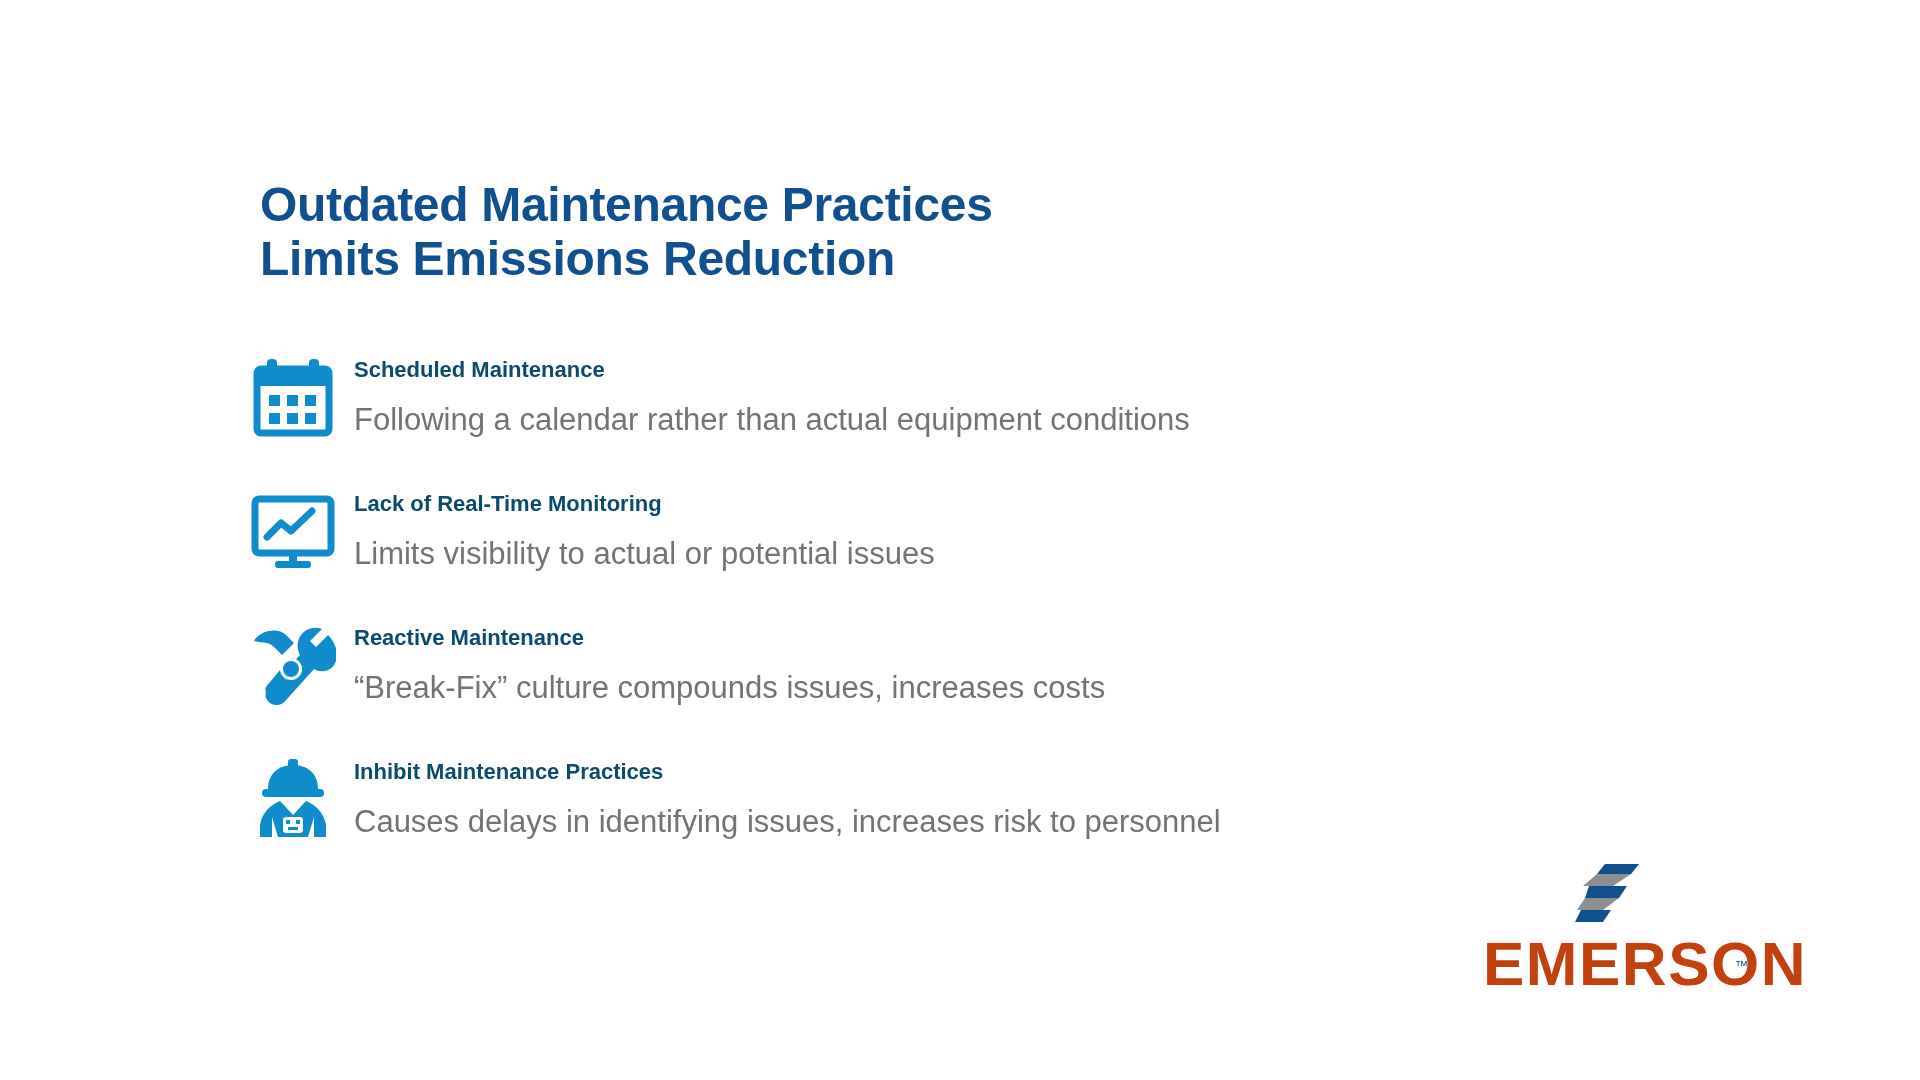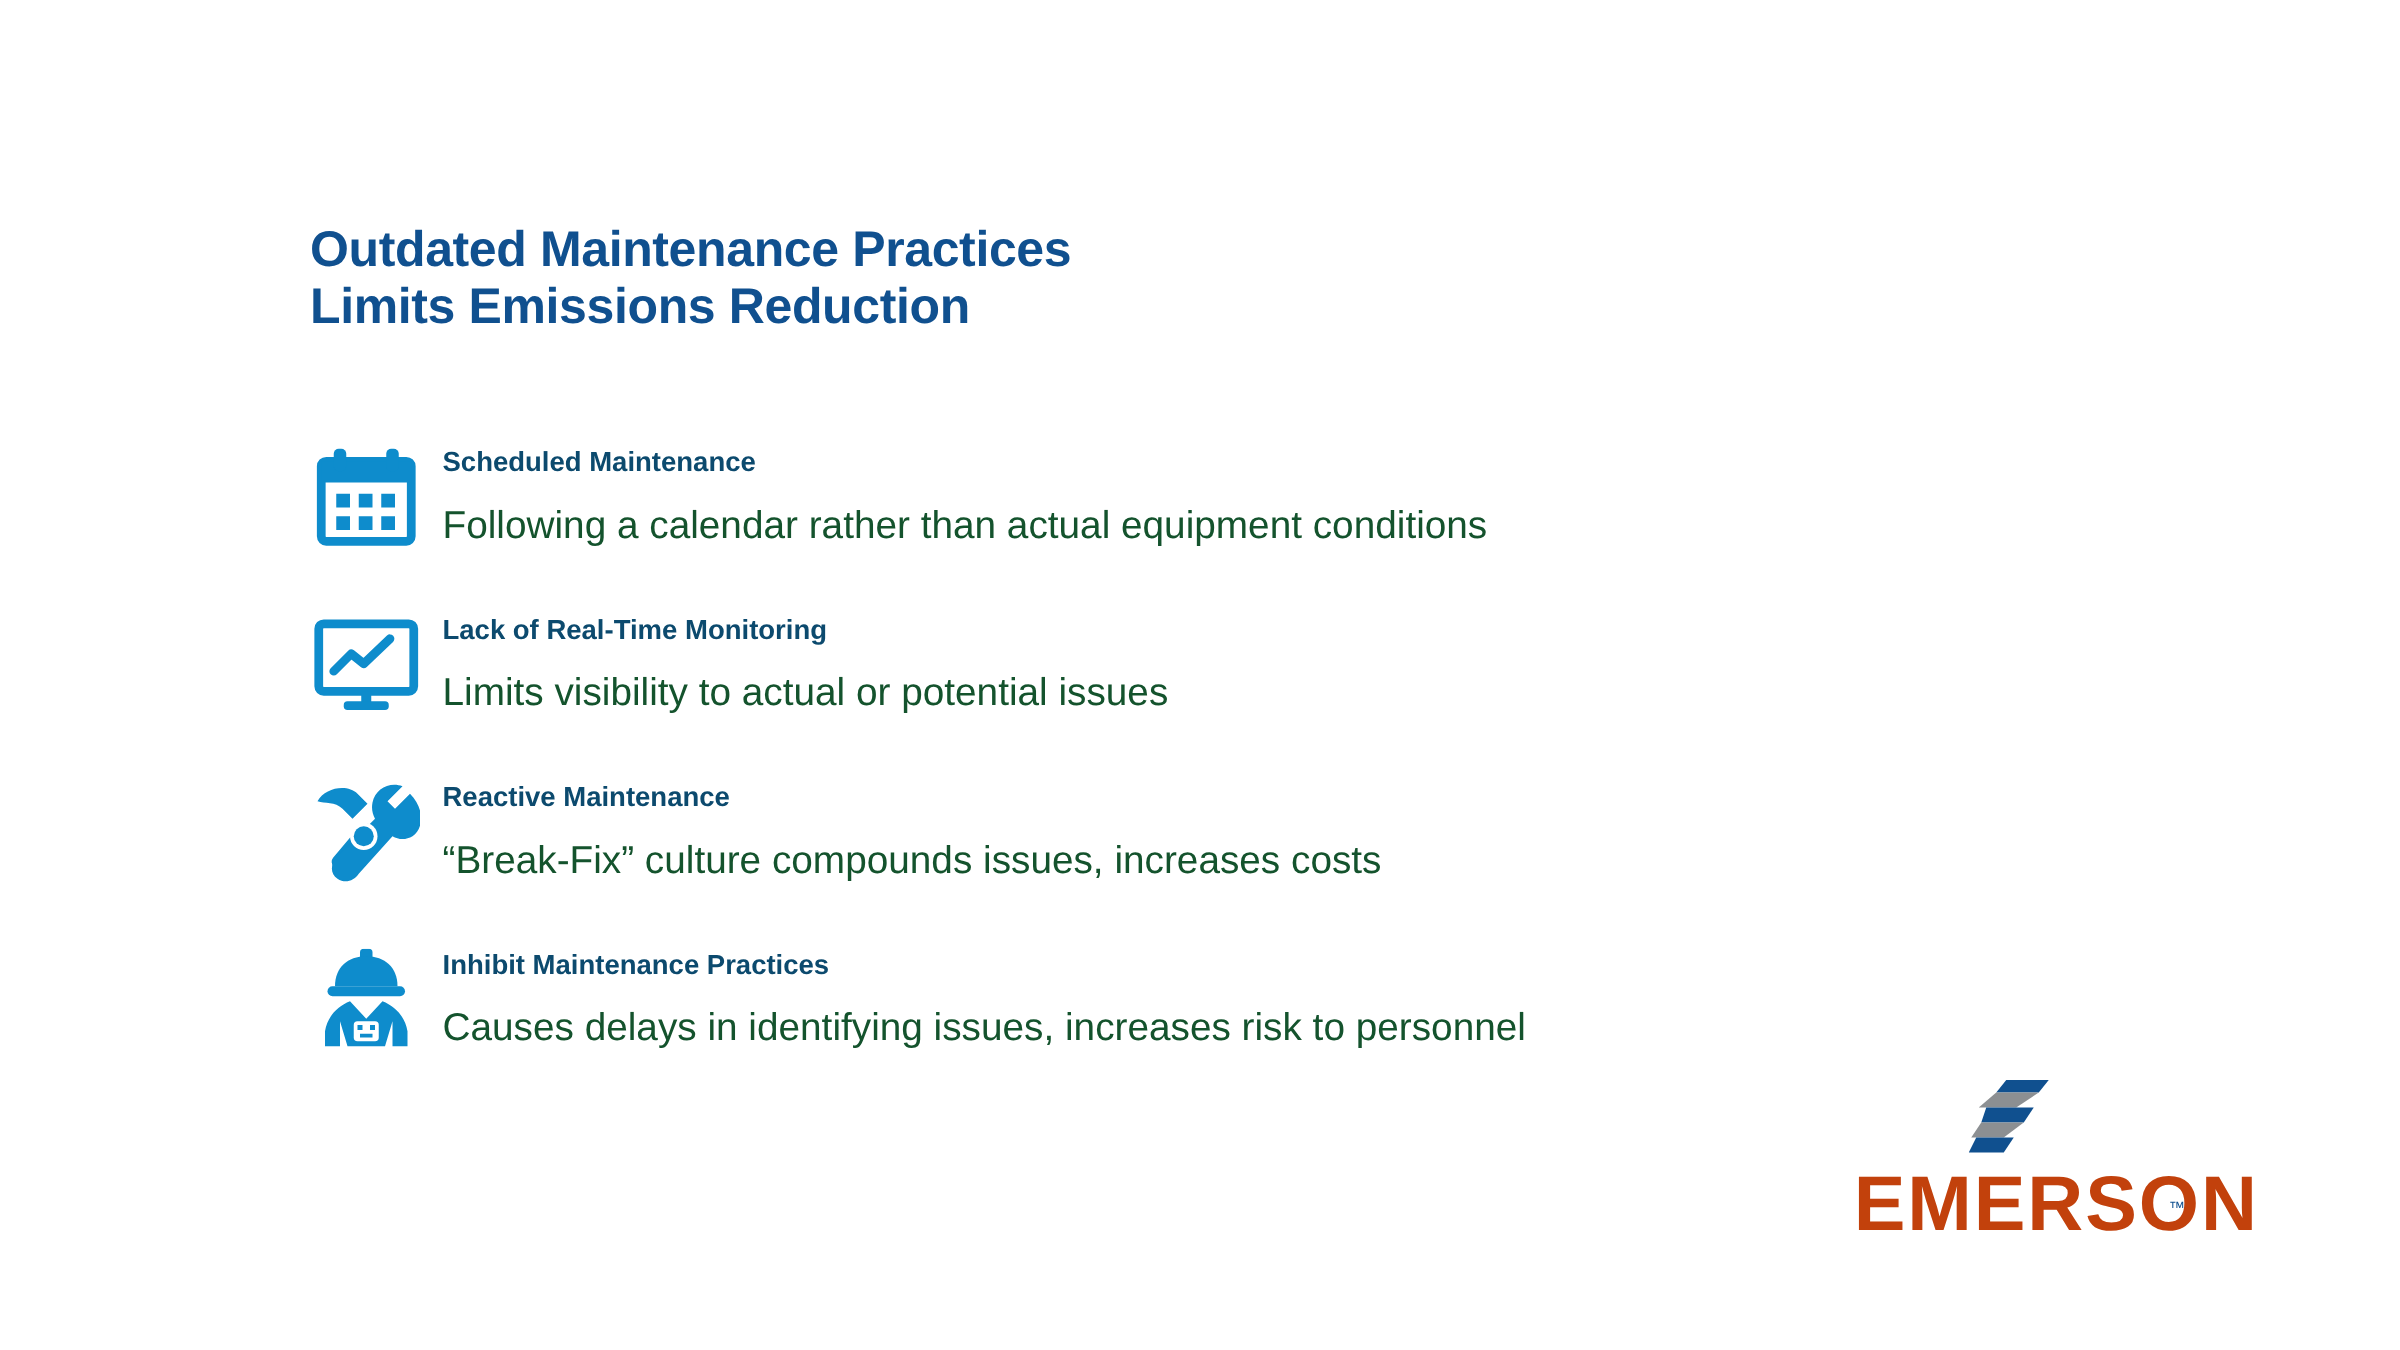--- a/index.html
+++ b/index.html
@@ -21,26 +21,27 @@
   }
 
   .title-block {
     position: absolute;
     left: 248px;
     top: 178px;
     width: 1200px;
   }
 
   .title-line {
-    font-size: 40px;
+    font-size: 48px;
     font-weight: bold;
     color: #10508f;
     line-height: 1.13;
     letter-spacing: -0.3px;
     white-space: nowrap;
+    margin-left: 12px;
   }
 
   .points {
     position: absolute;
     left: 250px;
     top: 355px;
     width: 1400px;
   }
 
   .point-row {
@@ -68,21 +69,21 @@
     font-size: 22px;
     font-weight: bold;
     color: #0c4a6e;
     line-height: 1.2;
     margin-bottom: 6px;
   }
 
   .point-desc {
     font-size: 31px;
     font-weight: normal;
-    color: #14532d;
+    color: #737373;
     line-height: 1.2;
     margin-top: 18px;
   }
 
   .logo {
     position: absolute;
     left: 1483px;
     top: 862px;
     width: 270px;
     height: 110px;

